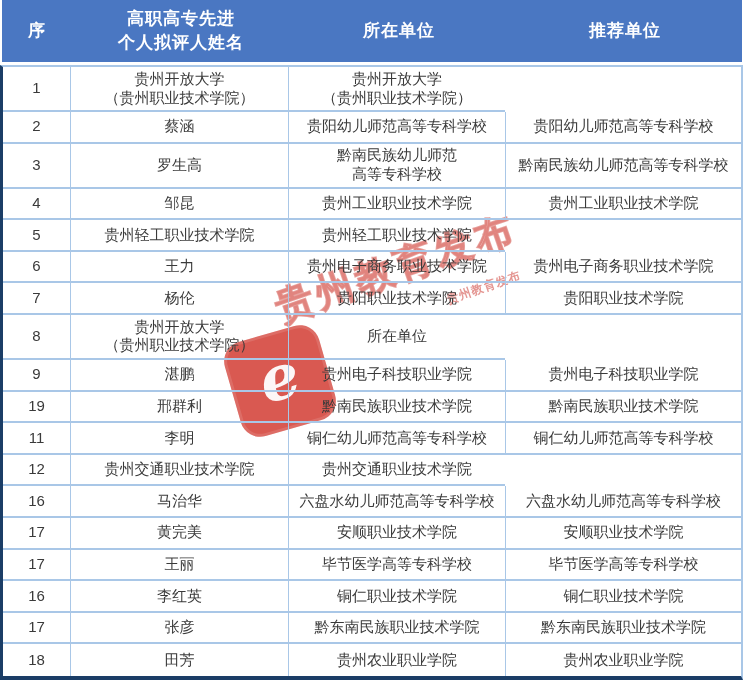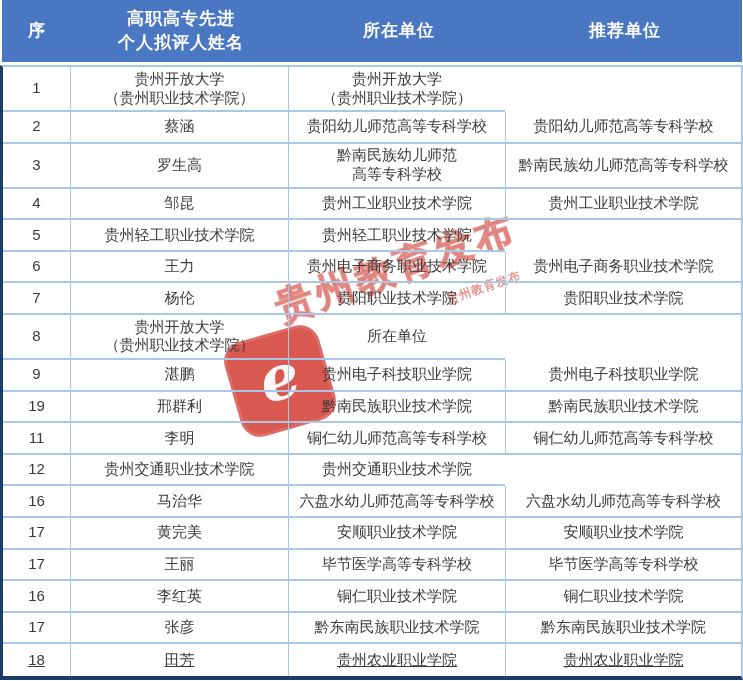--- a/index.html
+++ b/index.html
@@ -32,21 +32,21 @@
   }
   .tr.tall { height:45px; }
   .td {
     box-sizing:border-box; position:relative; z-index:2;
     display:flex; align-items:center; justify-content:center;
     text-align:center; white-space:pre-line; line-height:1.25;
     font-size:15px; color:#3a3a3a;
     border-left:1px solid #a9c7e7; border-bottom:2px solid #a9c7e7;
   }
   .td:first-child { border-left:none; }
-  .tr:last-child .td { border-bottom:none;text-decoration:underline; }
+  .tr:last-child .td { border-bottom:none; }
   
   .watermark {
     position:absolute; left:225px; top:232px; width:330px; height:245px;
     z-index:1; pointer-events:none;
   }
   .wm-text {
     position:absolute; left:52px; top:52px;
     transform:rotate(-19deg); transform-origin:left center;
     font-size:38px; font-weight:bold; letter-spacing:4px; white-space:nowrap;
     color:rgba(226,100,92,0.16);

